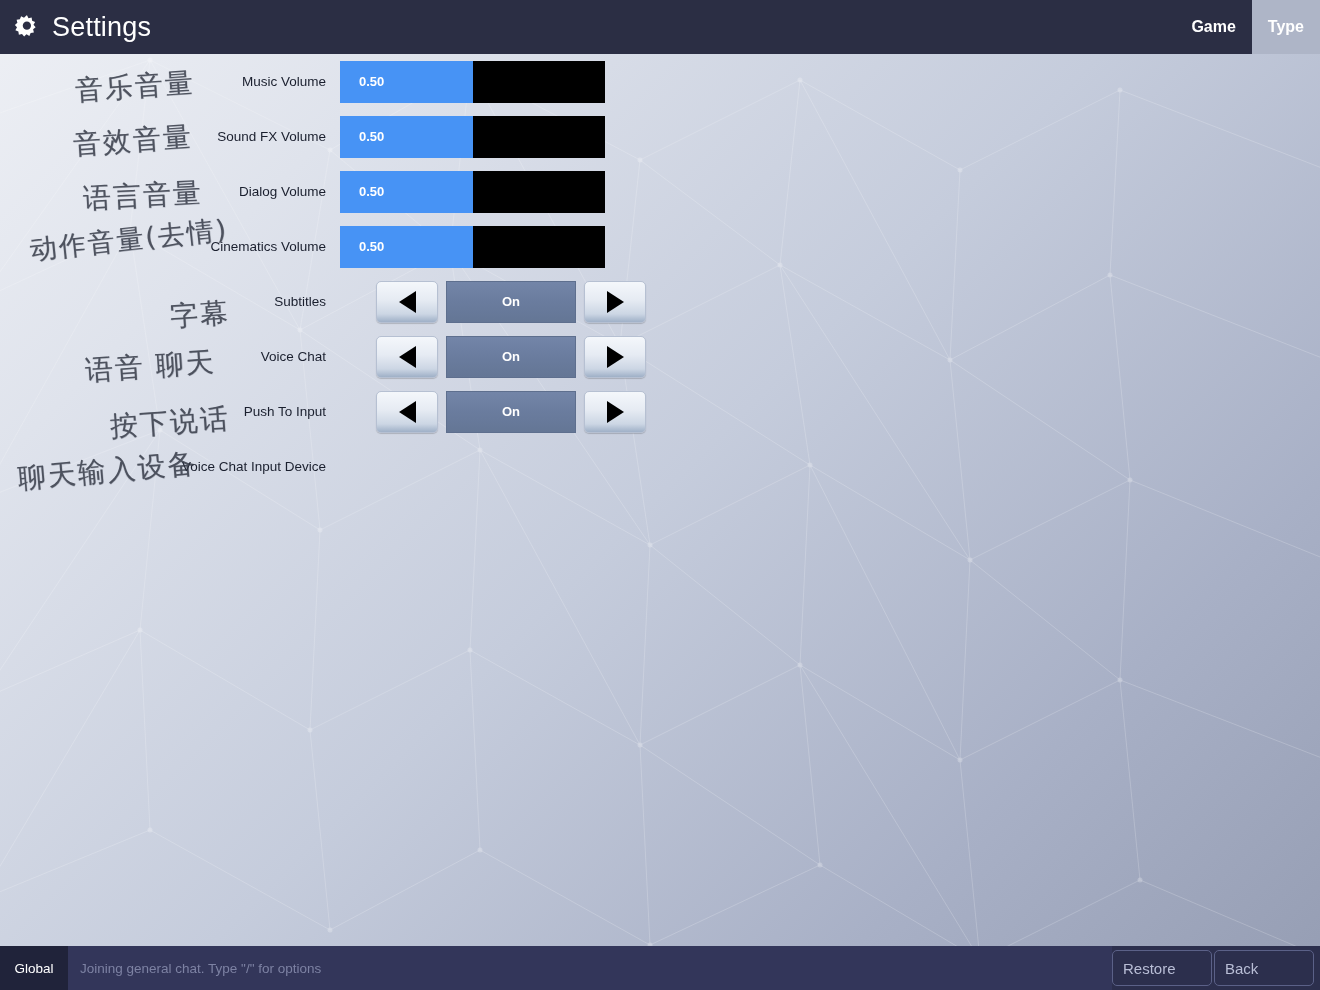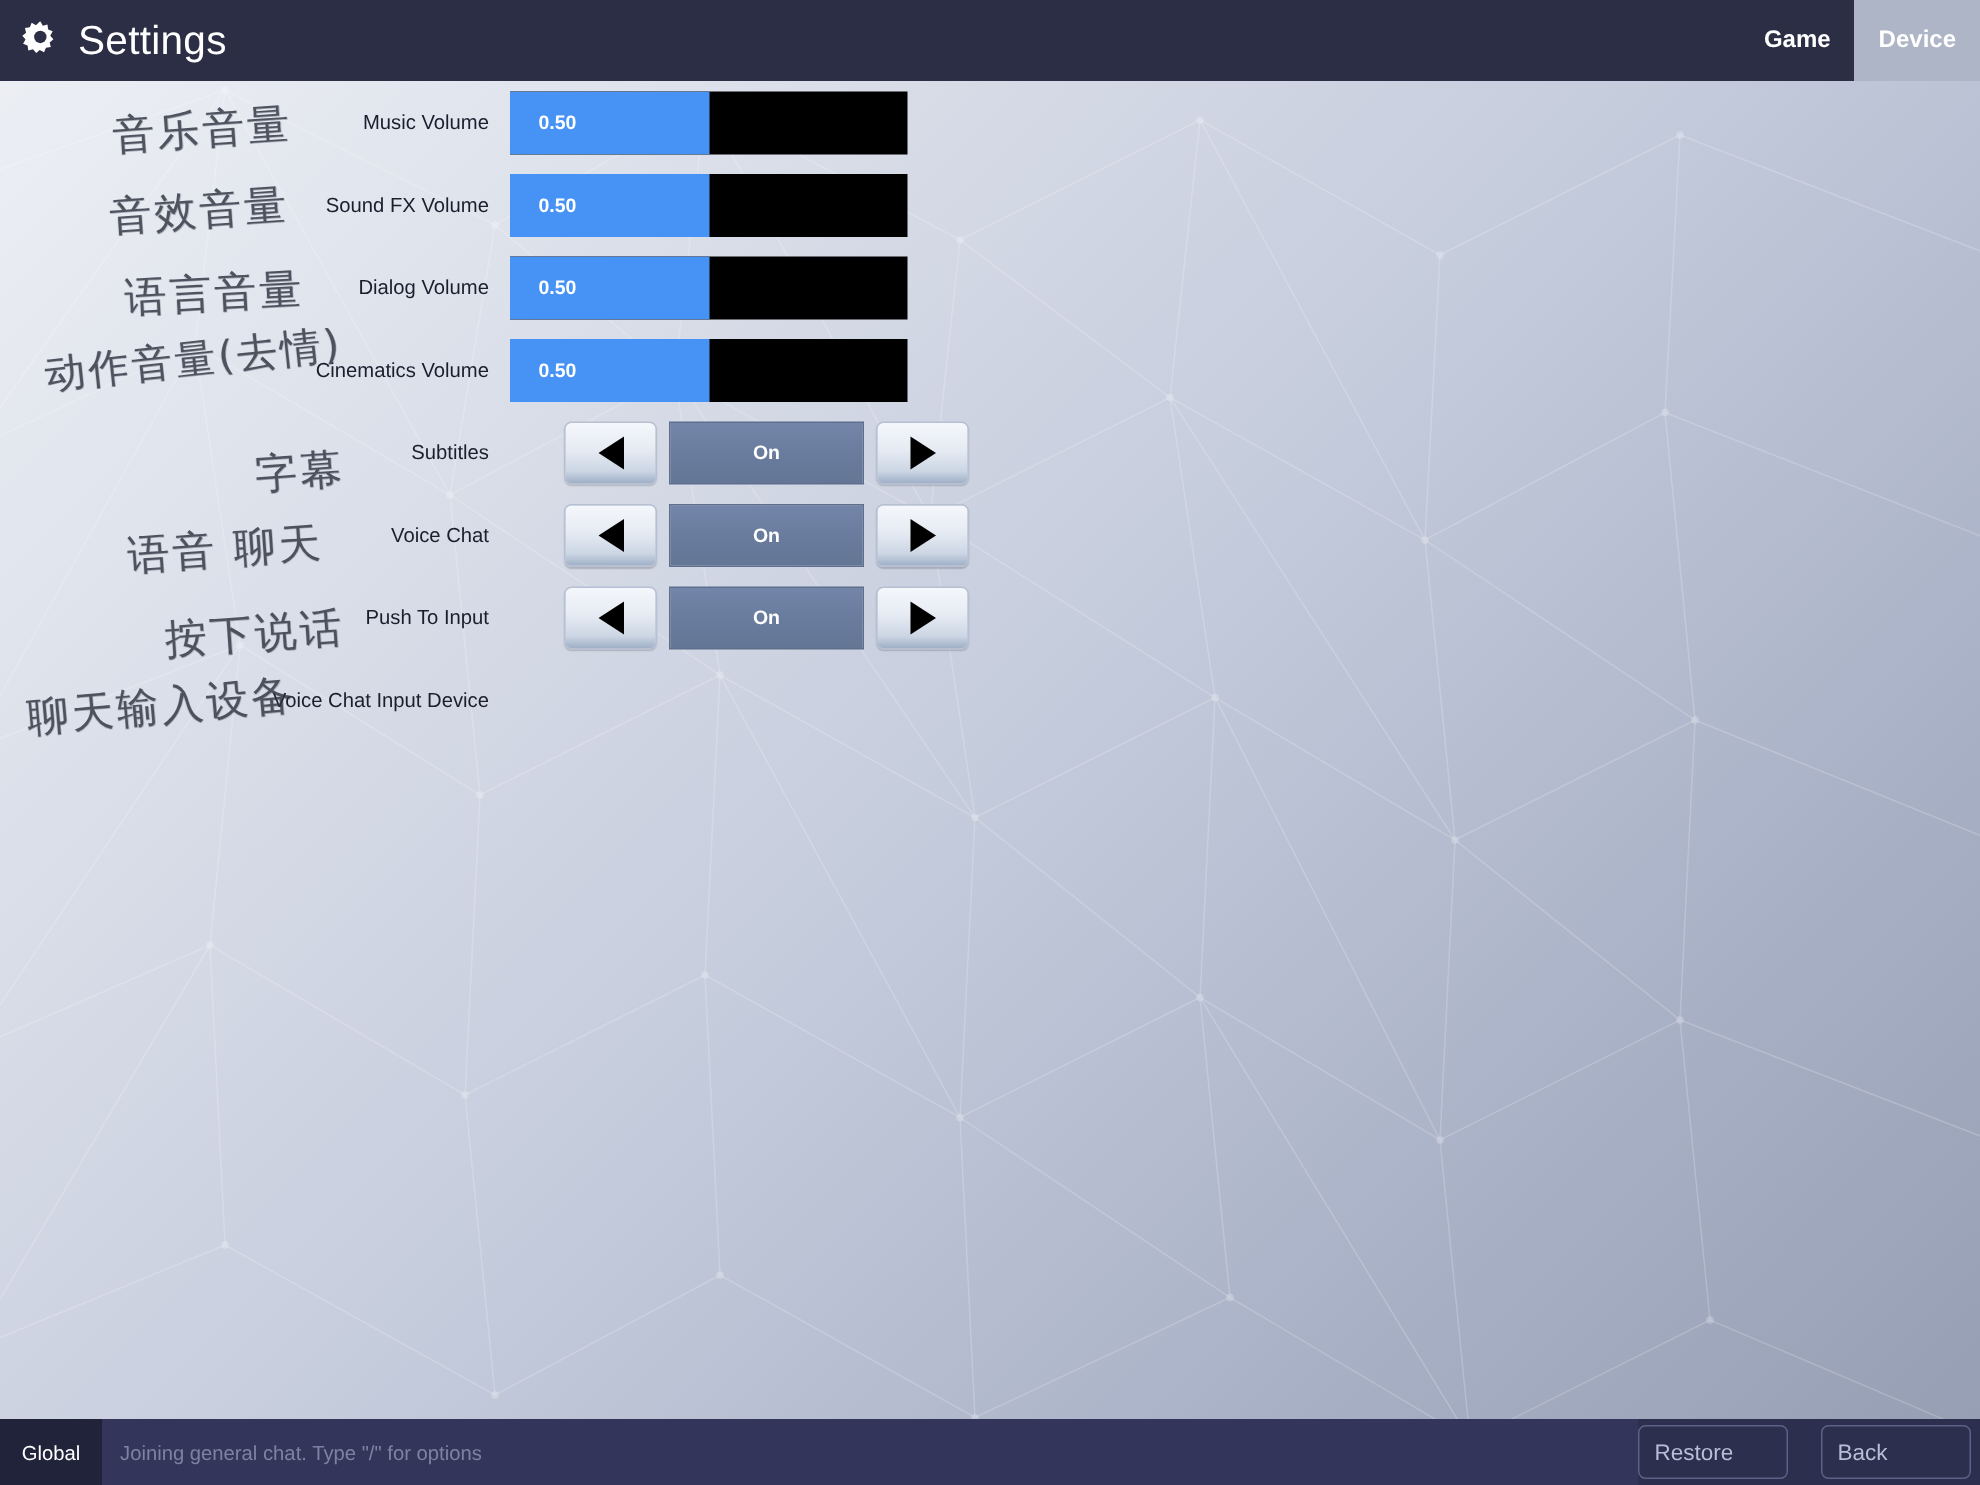--- a/index.html
+++ b/index.html
@@ -30,21 +30,21 @@
     top: 0; left: 0;
     width: 1320px;
     height: 54px;
     background: #2b2e44;
     display: flex;
     align-items: center;
     z-index: 5;
   }
   #topbar-left {
     display: flex;
-    align-items: flex-start;
+    align-items: flex-end;
     padding-left: 12px;
     gap: 10px;
   }
   .gear-icon svg { display: block; }
   #settings-title {
     color: #ffffff;
     font-size: 27px;
     font-weight: 400;
     letter-spacing: 0.2px;
   }
@@ -208,21 +208,21 @@
     align-items: center;
     padding-left: 12px;
     color: #7d82a3;
     font-size: 13.5px;
     background: #33365a;
     cursor: text;
   }
   #bottom-actions {
     display: flex;
     align-items: center;
-    gap: 22px;
+    gap: 2px;
     padding: 0 6px 0 0;
     background: #2c2f4d;
   }
   .bottom-btn {
     min-width: 100px;
     height: 36px;
     border: 1px solid #5b6188;
     border-radius: 5px;
     background: transparent;
     color: #b9bed6;
@@ -304,21 +304,21 @@
     <span class="gear-icon">
       <svg width="30" height="30" viewBox="0 0 24 24">
         <path fill="#ffffff" d="M12 1.8l1.2 2.3 2.5-.6.4 2.6 2.4 1-1.3 2.3 1.7 1.9-2 1.7.6 2.5-2.6.4-1 2.4-2.3-1.3-1.9 1.7-1.7-2-2.5.6-.4-2.6-2.4-1L4 11.4 2.3 9.5l2-1.7-.6-2.5 2.6-.4 1-2.4L9.6 3.8 11.5 2z"></path>
         <circle cx="11.9" cy="10.1" r="3.3" fill="#2b2e44"></circle>
       </svg>
     </span>
     <span id="settings-title">Settings</span>
   </div>
   <div id="topbar-tabs">
     <div class="nav-tab">Game</div>
-    <div class="nav-tab active">Device</div>
+    <div class="nav-tab active">Type</div>
   </div>
 </div>
 
 <div id="settings-panel">
 
   <div class="setting-row">
     <div class="setting-label">Music Volume</div>
     <div class="control-area">
       <div class="slider">
         <div class="slider-fill" style="width:50%">

